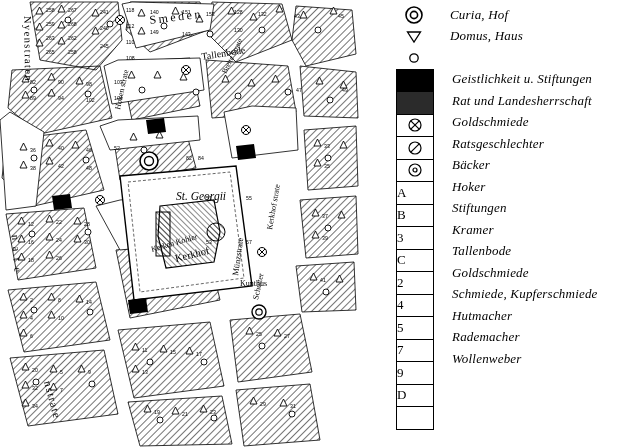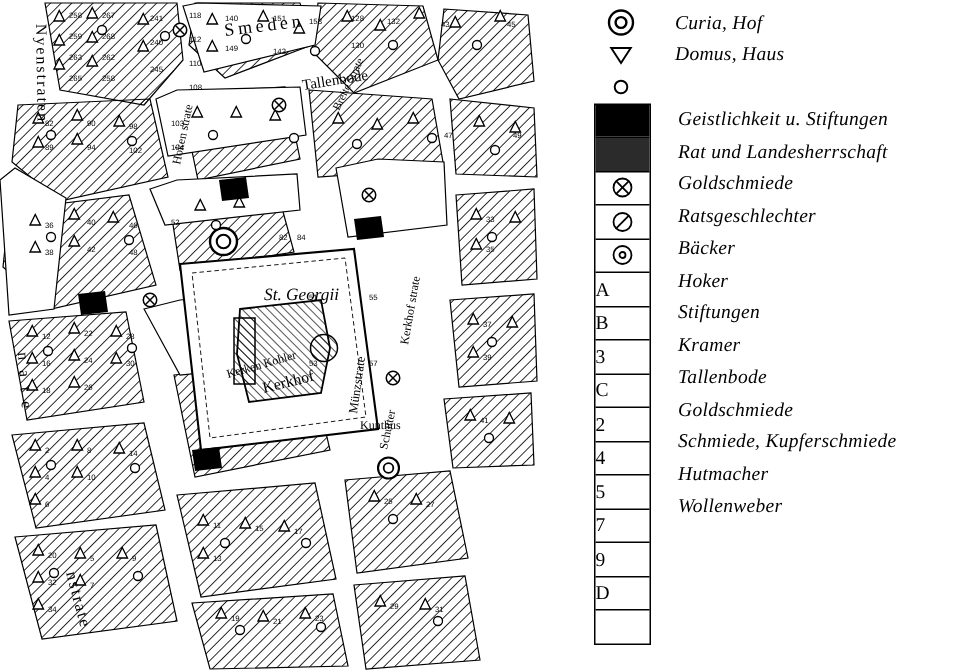--- a/index.html
+++ b/index.html
@@ -564,20 +564,23 @@
         <div class="legend-row">
           <div class="legend-label">Goldschmiede</div>
         </div>
         <div class="legend-row">
           <div class="legend-label">Schmiede, Kupferschmiede</div>
         </div>
         <div class="legend-row">
           <div class="legend-label">Hutmacher</div>
         </div>
         <div class="legend-row">
+          <div class="legend-label">Rademacher</div>
+        </div>
+        <div class="legend-row">
           <div class="legend-label">Wollenweber</div>
         </div>
 
       </div>
     </div>
 
   </div>
 </div>
 
 </body></html>

